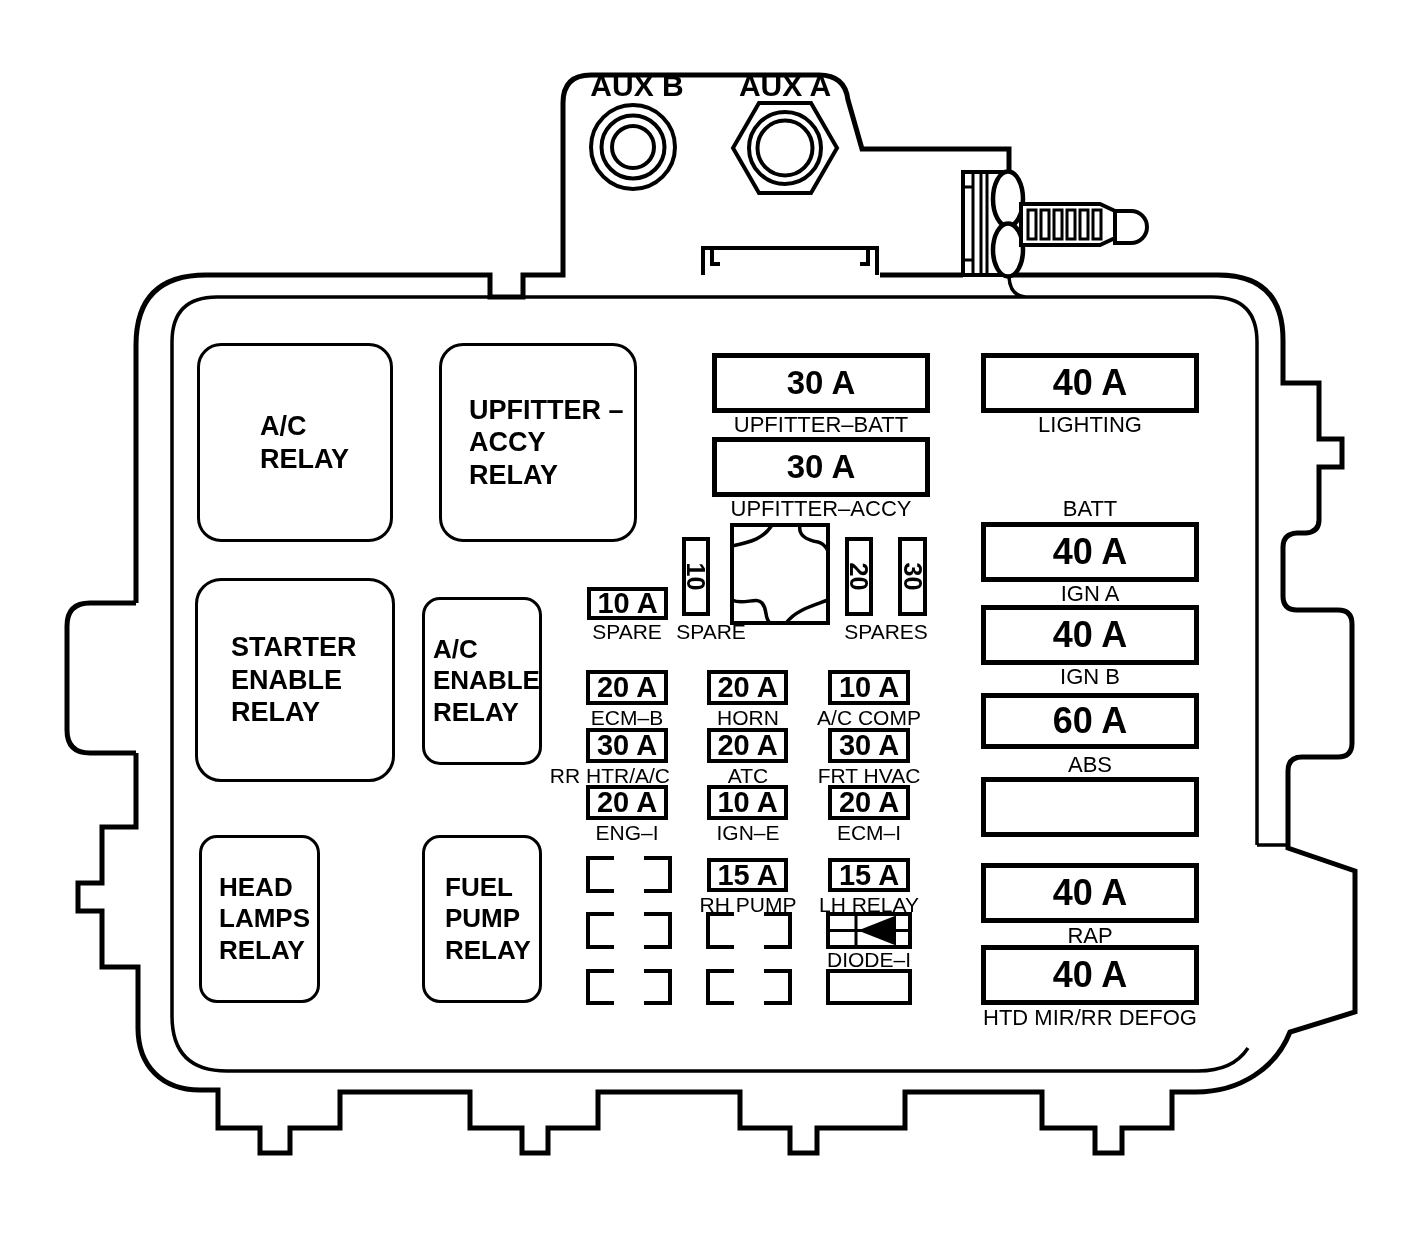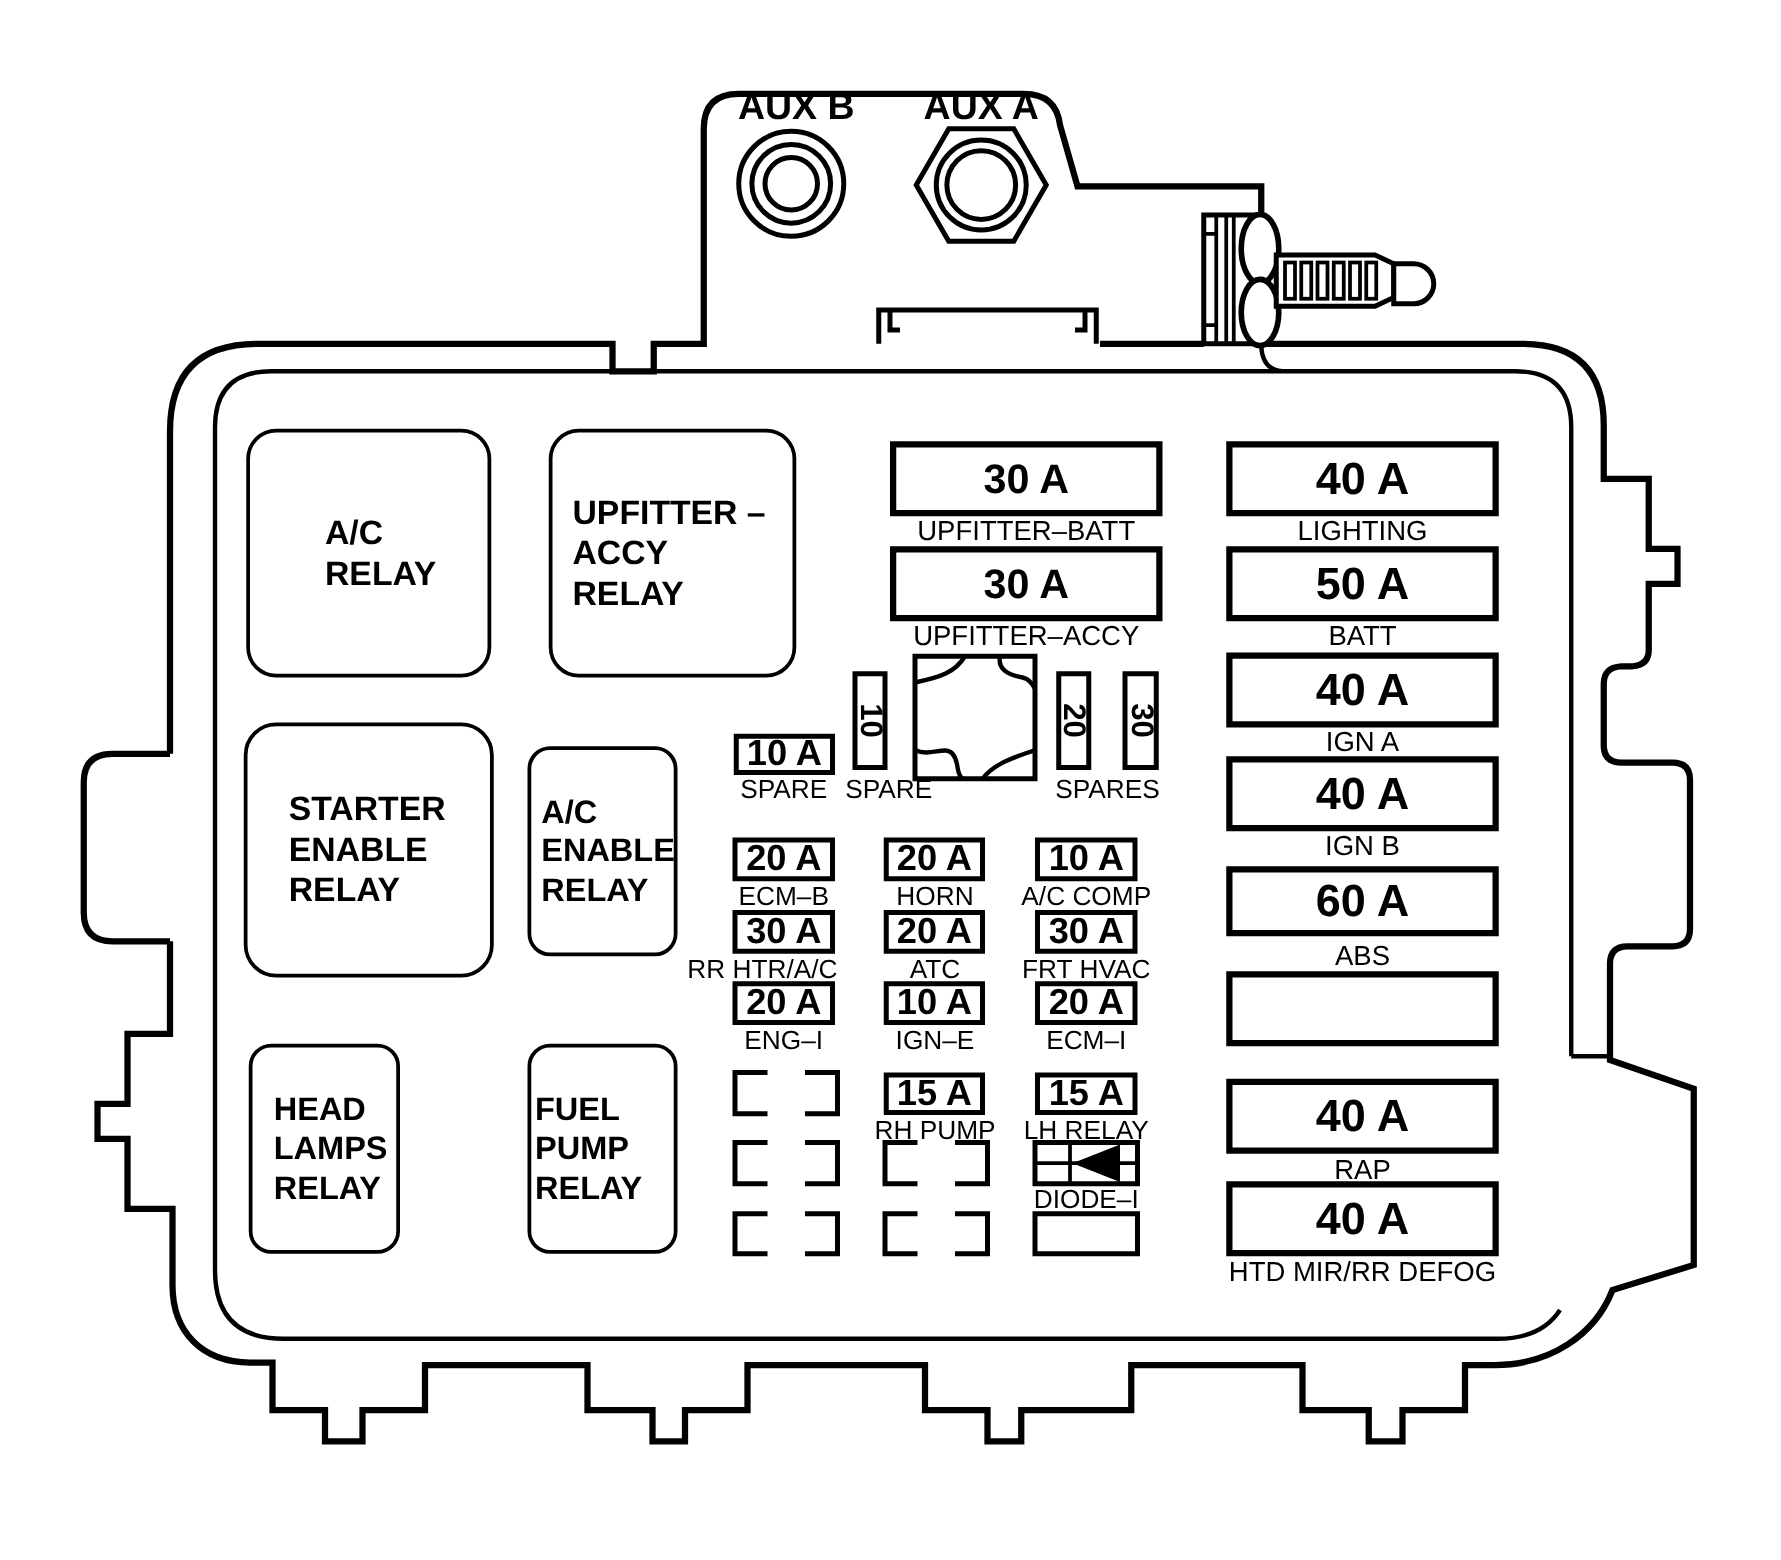--- a/index.html
+++ b/index.html
@@ -112,41 +112,41 @@
   </svg>
 
   <div class="auxlbl" style="left:577px;top:70px;width:120px;height:32px">AUX B</div>
   <div class="auxlbl" style="left:725px;top:70px;width:120px;height:32px">AUX A</div>
 
   <div class="relay" style="left:197px;top:343px;width:196px;height:199px;border-radius:24px">
     <div class="relay-text" style="padding-left:60px">A/C
 RELAY</div>
   </div>
   <div class="relay" style="left:439px;top:343px;width:198px;height:199px;border-radius:24px">
-    <div class="relay-text" style="padding-left:16px">UPFITTER –
+    <div class="relay-text" style="padding-left:27px">UPFITTER –
 ACCY
 RELAY</div>
   </div>
   <div class="relay" style="left:195px;top:578px;width:200px;height:204px;border-radius:26px">
     <div class="relay-text" style="padding-left:33px">STARTER
 ENABLE
 RELAY</div>
   </div>
   <div class="relay sm" style="left:422px;top:597px;width:120px;height:168px;border-radius:18px">
     <div class="relay-text" style="padding-left:8px">A/C
 ENABLE
 RELAY</div>
   </div>
   <div class="relay sm" style="left:199px;top:835px;width:121px;height:168px;border-radius:18px">
     <div class="relay-text" style="padding-left:17px">HEAD
 LAMPS
 RELAY</div>
   </div>
   <div class="relay sm" style="left:422px;top:835px;width:120px;height:168px;border-radius:18px">
-    <div class="relay-text" style="padding-left:3px">FUEL
+    <div class="relay-text" style="padding-left:20px">FUEL
 PUMP
 RELAY</div>
   </div>
 
   <div class="fuse big" style="left:712px;top:353px;width:218px;height:60px">30 A</div>
   <div class="lbl big" style="left:712px;top:412px;width:218px">UPFITTER–BATT</div>
   <div class="fuse big" style="left:712px;top:437px;width:218px;height:60px">30 A</div>
   <div class="lbl big" style="left:712px;top:496px;width:218px">UPFITTER–ACCY</div>
 
   <div class="fuse sm" style="left:587px;top:587px;width:81px;height:33px">10 A</div>
@@ -186,21 +186,20 @@
 
   <div class="fuse sm" style="left:707px;top:858px;width:81px;height:34px">15 A</div>
   <div class="fuse sm" style="left:828px;top:858px;width:82px;height:34px">15 A</div>
   <div class="lbl" style="left:668px;top:892px;width:160px">RH PUMP</div>
   <div class="lbl" style="left:789px;top:892px;width:160px">LH RELAY</div>
 
   <div class="lbl" style="left:789px;top:947px;width:160px">DIODE–I</div>
 
   <div class="fuse rbig" style="left:981px;top:353px;width:218px;height:60px">40 A</div>
   <div class="lbl big" style="left:981px;top:412px;width:218px">LIGHTING</div>
-  <div class="fuse rbig" style="left:981px;top:437px;width:218px;height:60px">50 A</div>
   <div class="lbl big" style="left:981px;top:496px;width:218px">BATT</div>
   <div class="fuse rbig" style="left:981px;top:522px;width:218px;height:60px">40 A</div>
   <div class="lbl big" style="left:981px;top:581px;width:218px">IGN A</div>
   <div class="fuse rbig" style="left:981px;top:605px;width:218px;height:60px">40 A</div>
   <div class="lbl big" style="left:981px;top:664px;width:218px">IGN B</div>
   <div class="fuse rbig" style="left:981px;top:693px;width:218px;height:56px">60 A</div>
   <div class="lbl big" style="left:981px;top:752px;width:218px">ABS</div>
   <div class="fuse rbig" style="left:981px;top:777px;width:218px;height:60px"></div>
   <div class="fuse rbig" style="left:981px;top:863px;width:218px;height:60px">40 A</div>
   <div class="lbl big" style="left:981px;top:923px;width:218px">RAP</div>

